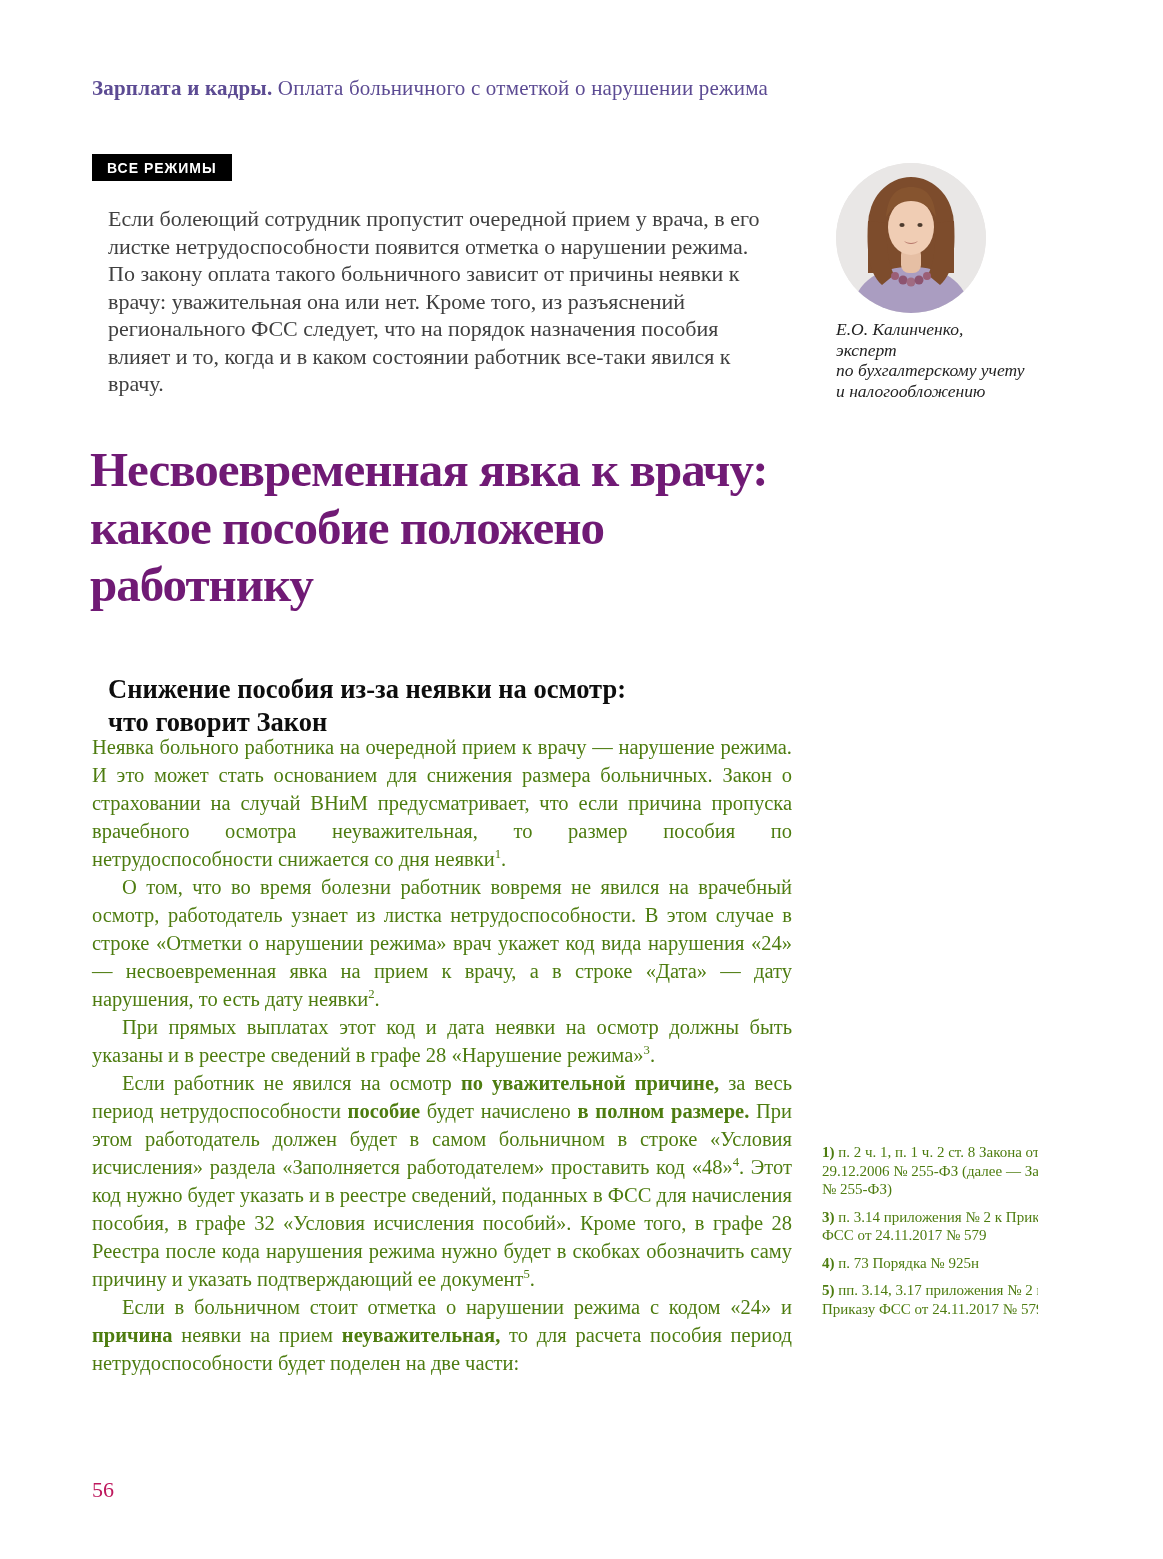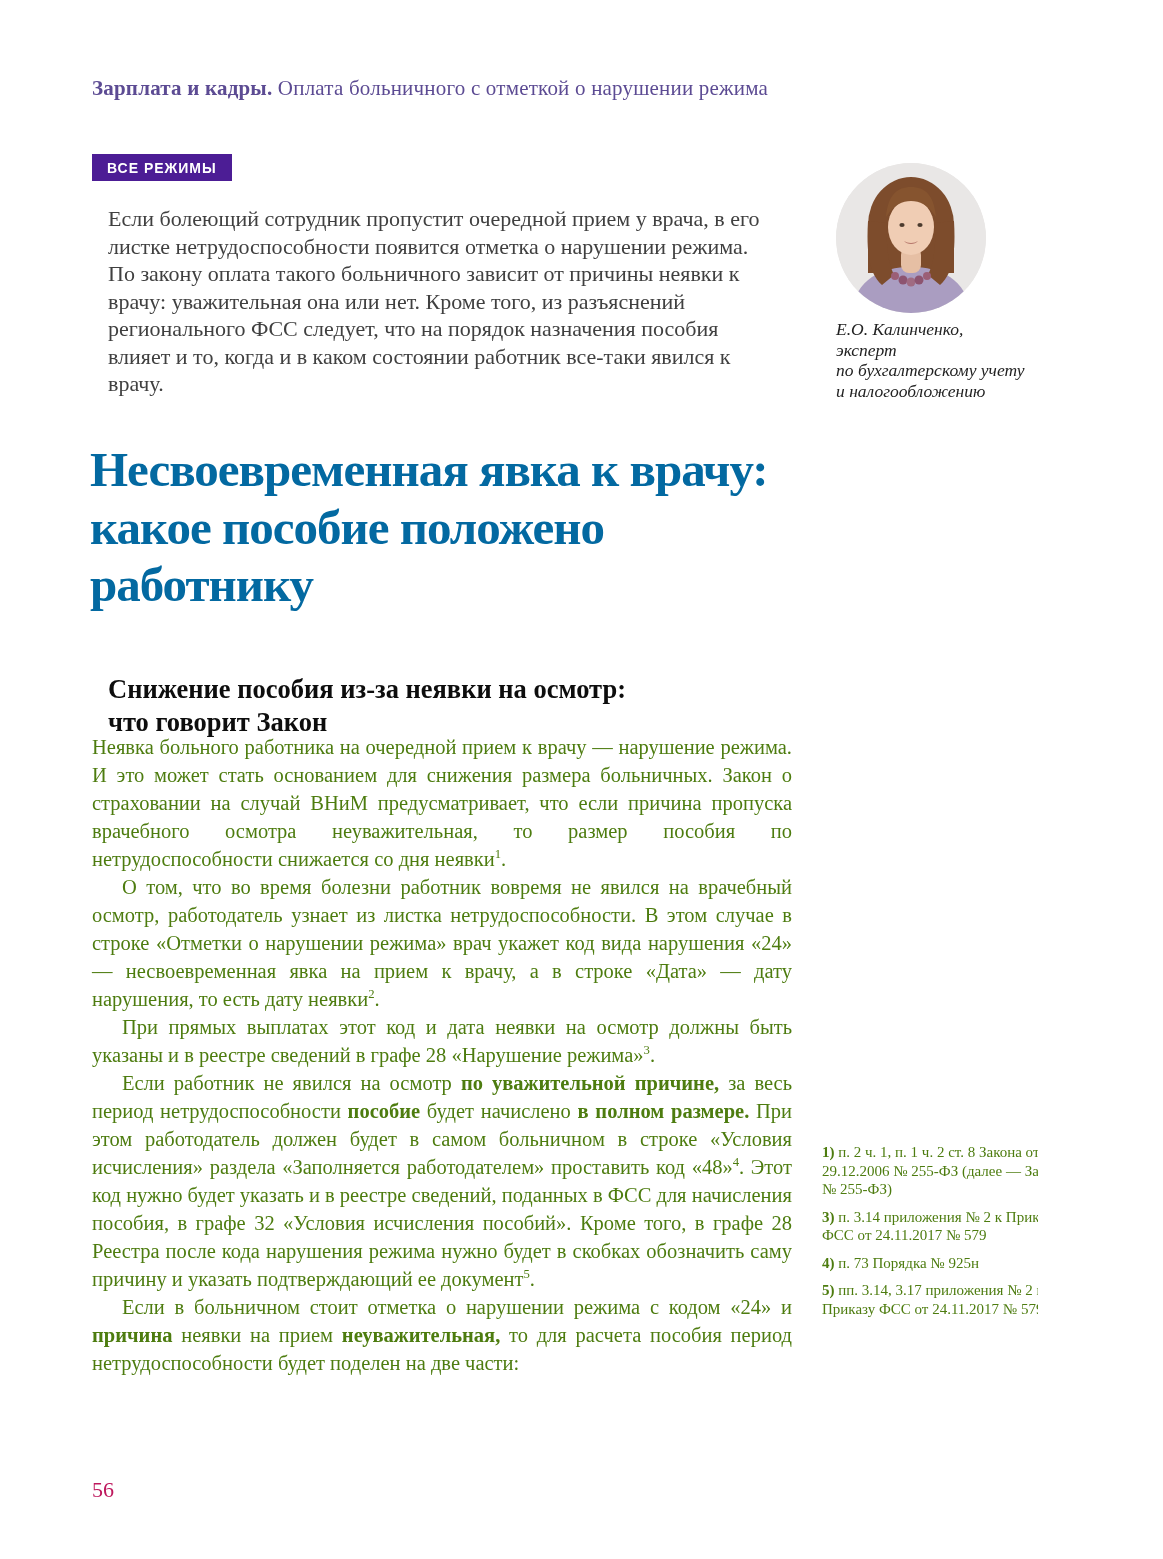--- a/index.html
+++ b/index.html
@@ -14,21 +14,21 @@
   }
   .kicker {
     position: absolute; left: 92px; top: 76px;
     font-size: 21px; color: #5c4b93; letter-spacing: 0.2px;
     white-space: nowrap;
   }
   .kicker-rubric { font-weight: bold; }
   .kicker-topic { font-weight: normal; }
   .badge {
     position: absolute; left: 92px; top: 154px;
-    background: #4c1d95; color: #ffffff;
+    background: #000000; color: #ffffff;
     font-family: "Liberation Sans", sans-serif;
     font-weight: bold; font-size: 14px; letter-spacing: 1px;
     padding: 6px 15px 5px 15px;
   }
   .intro {
     position: absolute; left: 92px; top: 189px;
     width: 672px; margin: 16px;
     font-weight: normal; font-size: 22px; line-height: 27.5px;
     color: #404040;
   }
@@ -39,21 +39,21 @@
   }
   .avatar svg { display: block; }
   .caption {
     margin-top: 6px;
     font-style: italic; font-size: 17.5px; line-height: 20.5px;
     color: #222222;
   }
   .title {
     position: absolute; left: 90px; top: 441px; margin: 0;
     font-size: 49px; line-height: 57.5px; font-weight: bold;
-    letter-spacing: -1px; color: #0369a1;
+    letter-spacing: -1px; color: #701a75;
   }
   .title span { display: block; }
   .section-heading {
     position: absolute; left: 92px; top: 657px; margin: 16px;
     font-size: 26.5px; line-height: 33px; font-weight: bold;
     color: #0d0d0d;
   }
   .section-heading span { display: block; }
   .body-text {
     position: absolute; left: 92px; top: 733px;

